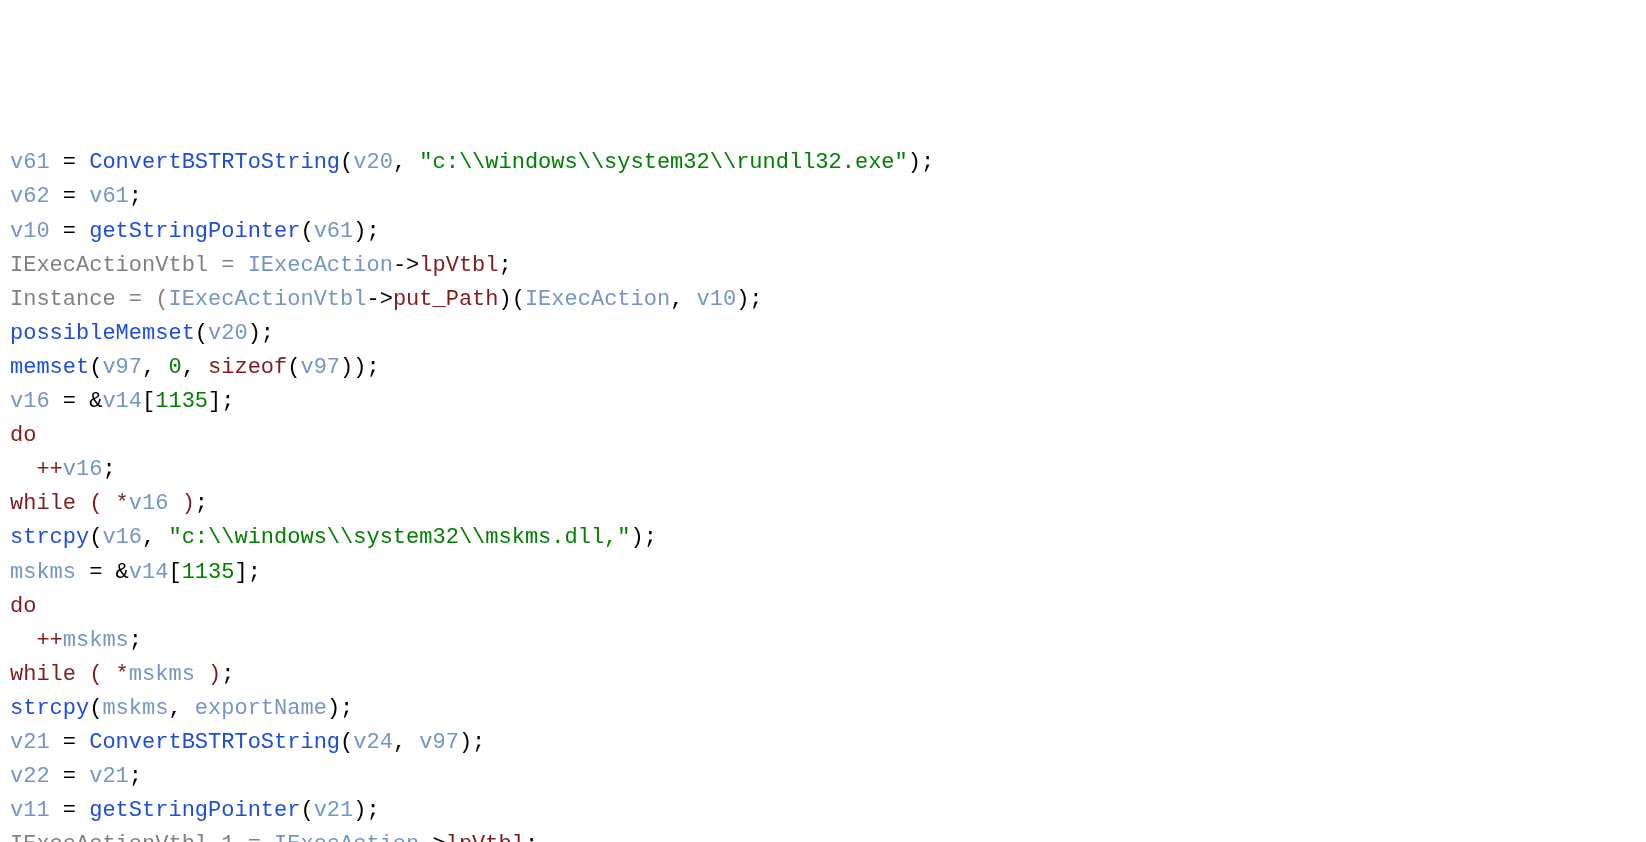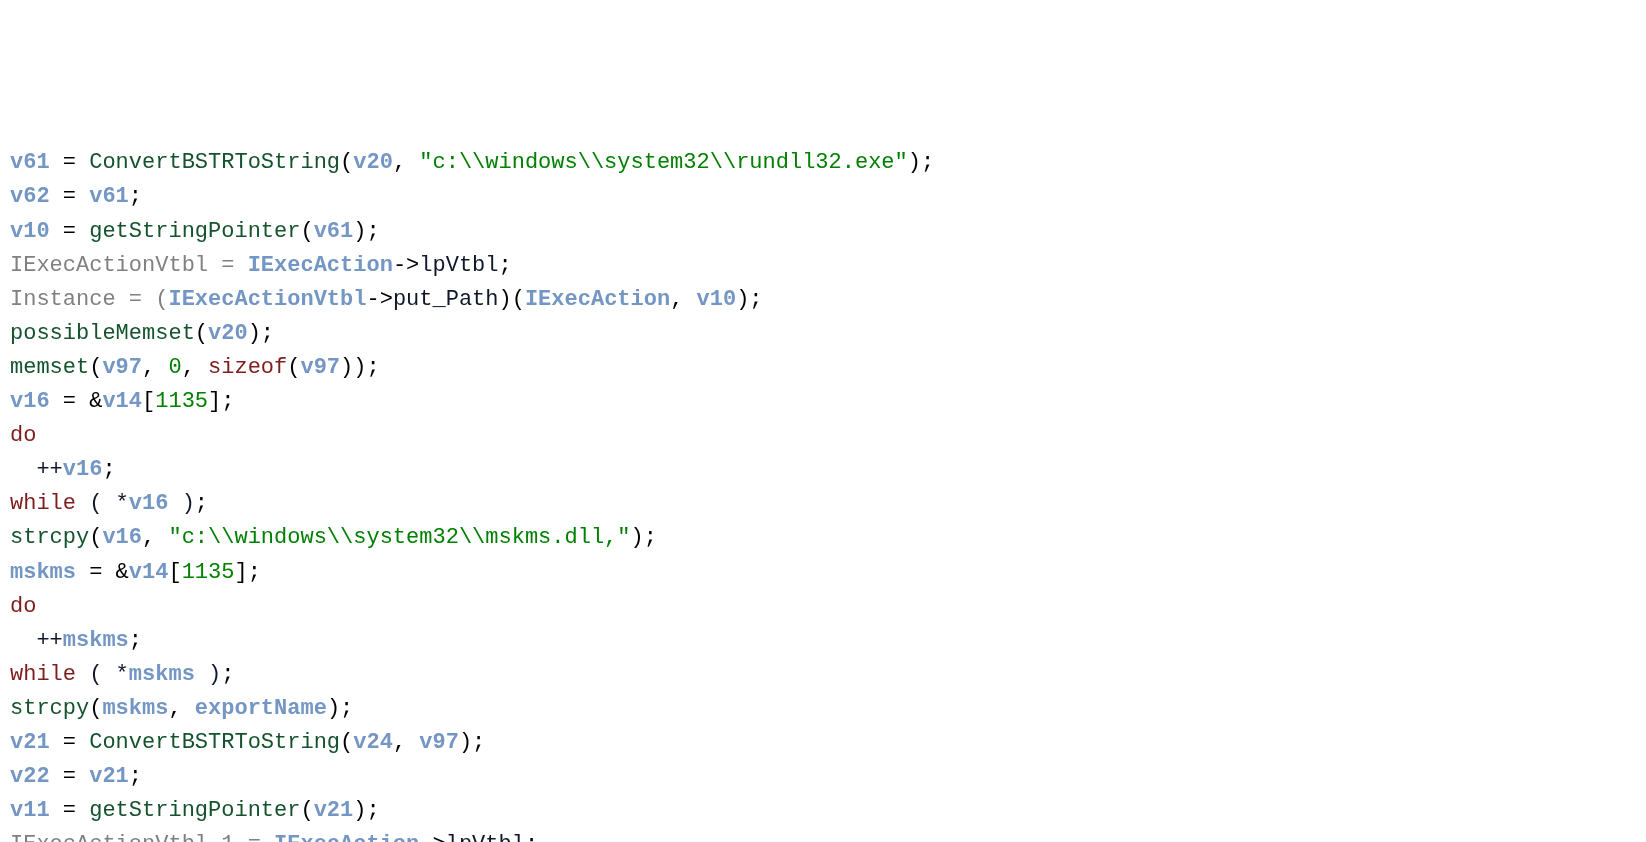--- a/index.html
+++ b/index.html
@@ -5,28 +5,28 @@
   body {
     margin: 0;
     padding: 10px;
     background: #ffffff;
     font-family: Consolas, 'Courier New', monospace;
     font-size: 22px;
     line-height: 1.55;
     white-space: pre;
     color: #808080;
   }
-  .var   { color: #7496c4; font-weight: bold; }
-  .func  { color: #14532d; }
+  .var   { color: #7496c4; }
+  .func  { color: #1d4ed8; }
   .str   { color: #008000; }
   .num   { color: #008000; }
   .kw    { color: #7f1d1d; }
   .op    { color: #000000; }
   .punct { color: #000000; }
-  .text  { color: #0f172a; }
+  .text  { color: #7f1d1d; }
   .gray  { color: #808080; text-align: right; }
 </style>
 </head>
 <body>
 
 
 
 <div id="code"><div><span class="var">v61</span><span class="op"> = </span><span class="func">ConvertBSTRToString</span><span class="punct">(</span><span class="var">v20</span><span class="punct">, </span><span class="str">"c:\\windows\\system32\\rundll32.exe"</span><span class="punct">);</span></div><div><span class="var">v62</span><span class="op"> = </span><span class="var">v61</span><span class="punct">;</span></div><div><span class="var">v10</span><span class="op"> = </span><span class="func">getStringPointer</span><span class="punct">(</span><span class="var">v61</span><span class="punct">);</span></div><div><span class="gray">IExecActionVtbl = </span><span class="var">IExecAction</span><span class="op">-&gt;</span><span class="text">lpVtbl</span><span class="punct">;</span></div><div><span class="gray">Instance = (</span><span class="var">IExecActionVtbl</span><span class="op">-&gt;</span><span class="text">put_Path</span><span class="punct">)(</span><span class="var">IExecAction</span><span class="punct">, </span><span class="var">v10</span><span class="punct">);</span></div><div><span class="func">possibleMemset</span><span class="punct">(</span><span class="var">v20</span><span class="punct">);</span></div><div><span class="func">memset</span><span class="punct">(</span><span class="var">v97</span><span class="punct">, </span><span class="num">0</span><span class="punct">, </span><span class="kw">sizeof</span><span class="punct">(</span><span class="var">v97</span><span class="punct">));</span></div><div><span class="var">v16</span><span class="op"> = &amp;</span><span class="var">v14</span><span class="punct">[</span><span class="num">1135</span><span class="punct">];</span></div><div><span class="kw">do</span></div><div><span class="text">  ++</span><span class="var">v16</span><span class="punct">;</span></div><div><span class="kw">while</span><span class="text"> ( *</span><span class="var">v16</span><span class="text"> )</span><span class="punct">;</span></div><div><span class="func">strcpy</span><span class="punct">(</span><span class="var">v16</span><span class="punct">, </span><span class="str">"c:\\windows\\system32\\mskms.dll,"</span><span class="punct">);</span></div><div><span class="var">mskms</span><span class="op"> = &amp;</span><span class="var">v14</span><span class="punct">[</span><span class="num">1135</span><span class="punct">];</span></div><div><span class="kw">do</span></div><div><span class="text">  ++</span><span class="var">mskms</span><span class="punct">;</span></div><div><span class="kw">while</span><span class="text"> ( *</span><span class="var">mskms</span><span class="text"> )</span><span class="punct">;</span></div><div><span class="func">strcpy</span><span class="punct">(</span><span class="var">mskms</span><span class="punct">, </span><span class="var">exportName</span><span class="punct">);</span></div><div><span class="var">v21</span><span class="op"> = </span><span class="func">ConvertBSTRToString</span><span class="punct">(</span><span class="var">v24</span><span class="punct">, </span><span class="var">v97</span><span class="punct">);</span></div><div><span class="var">v22</span><span class="op"> = </span><span class="var">v21</span><span class="punct">;</span></div><div><span class="var">v11</span><span class="op"> = </span><span class="func">getStringPointer</span><span class="punct">(</span><span class="var">v21</span><span class="punct">);</span></div><div><span class="gray">IExecActionVtbl_1 = </span><span class="var">IExecAction</span><span class="op">-&gt;</span><span class="text">lpVtbl</span><span class="punct">;</span></div></div>
 
 

